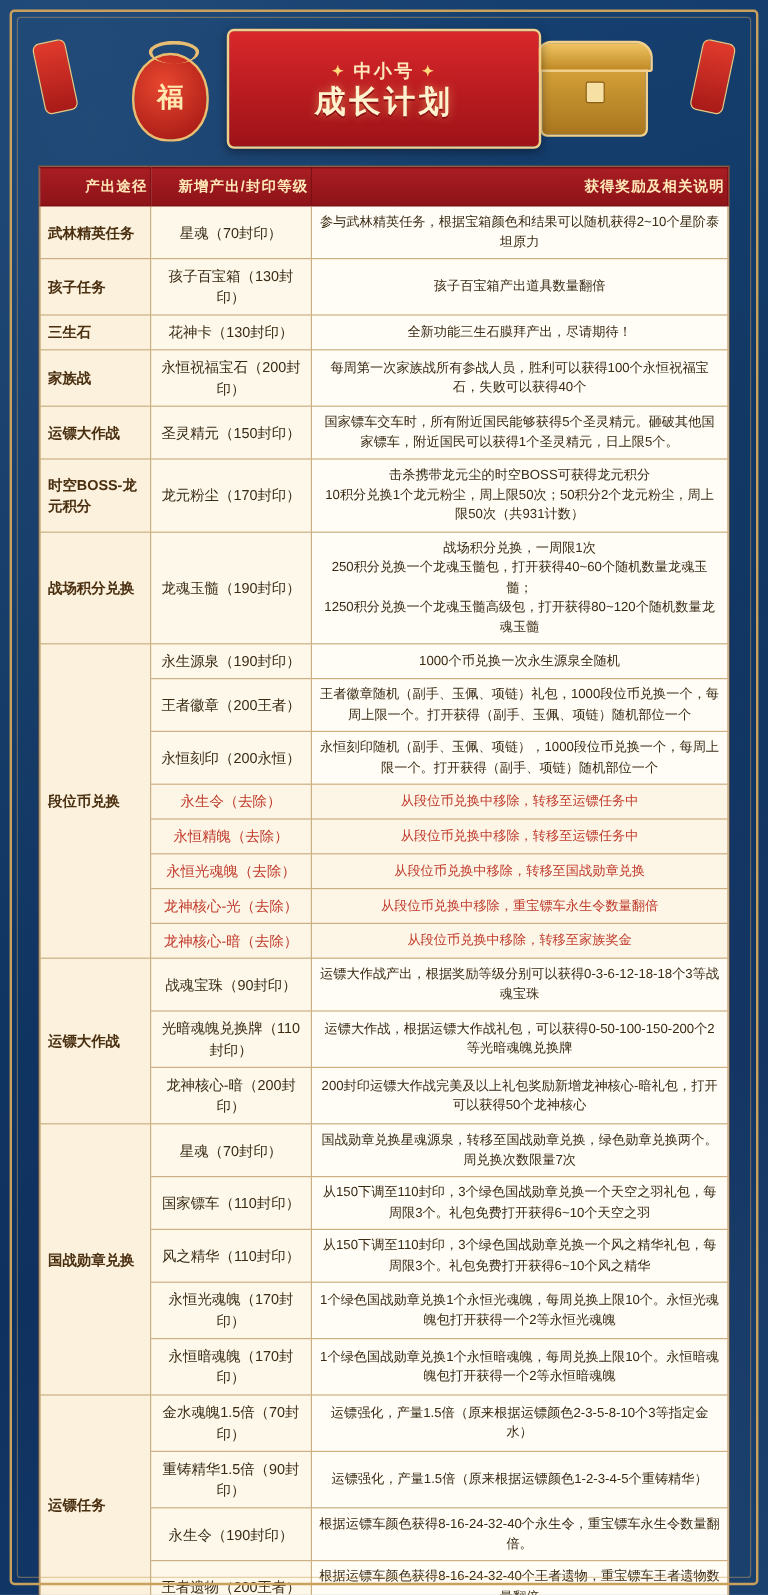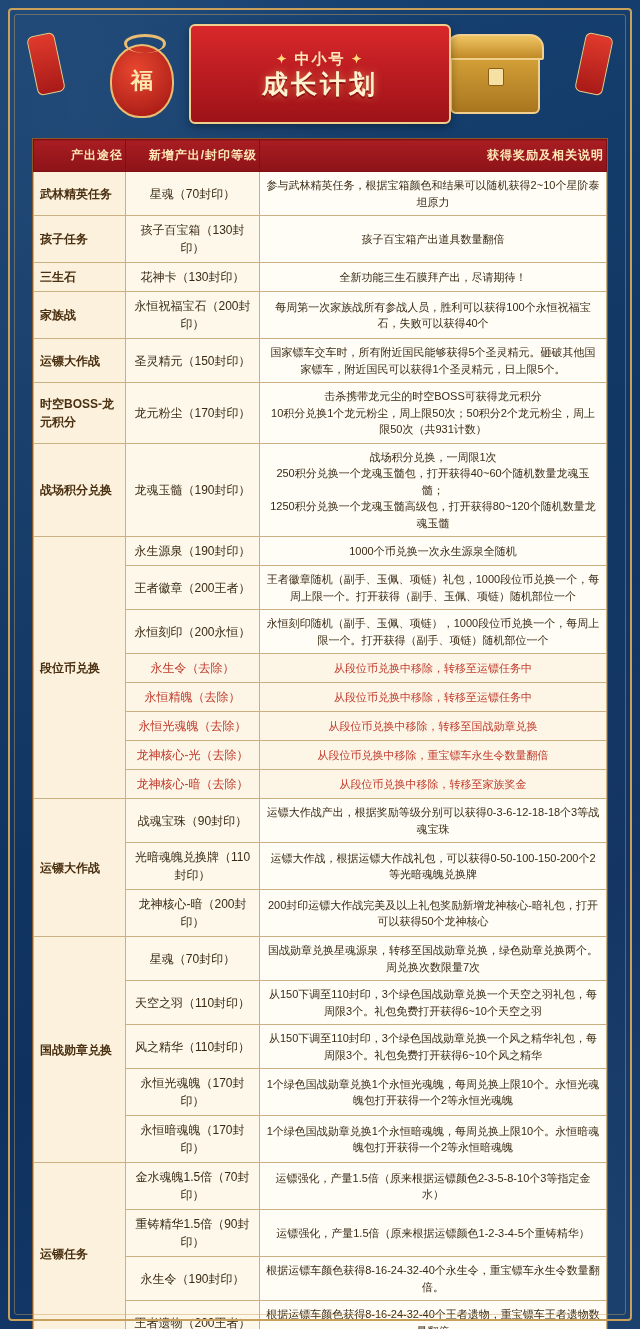--- a/index.html
+++ b/index.html
@@ -275,21 +275,21 @@
           <tr>
             <td class="item">龙神核心-暗（200封印）</td>
             <td class="desc">200封印运镖大作战完美及以上礼包奖励新增龙神核心-暗礼包，打开可以获得50个龙神核心</td>
           </tr>
           <tr>
             <td class="cat" rowspan="5">国战勋章兑换</td>
             <td class="item">星魂（70封印）</td>
             <td class="desc">国战勋章兑换星魂源泉，转移至国战勋章兑换，绿色勋章兑换两个。周兑换次数限量7次</td>
           </tr>
           <tr>
-            <td class="item">天空之羽（110封印）</td>
+            <td class="item">国家镖车（110封印）</td>
             <td class="desc">从150下调至110封印，3个绿色国战勋章兑换一个天空之羽礼包，每周限3个。礼包免费打开获得6~10个天空之羽</td>
           </tr>
           <tr>
             <td class="item">风之精华（110封印）</td>
             <td class="desc">从150下调至110封印，3个绿色国战勋章兑换一个风之精华礼包，每周限3个。礼包免费打开获得6~10个风之精华</td>
           </tr>
           <tr>
             <td class="item">永恒光魂魄（170封印）</td>
             <td class="desc">1个绿色国战勋章兑换1个永恒光魂魄，每周兑换上限10个。永恒光魂魄包打开获得一个2等永恒光魂魄</td>
           </tr>

